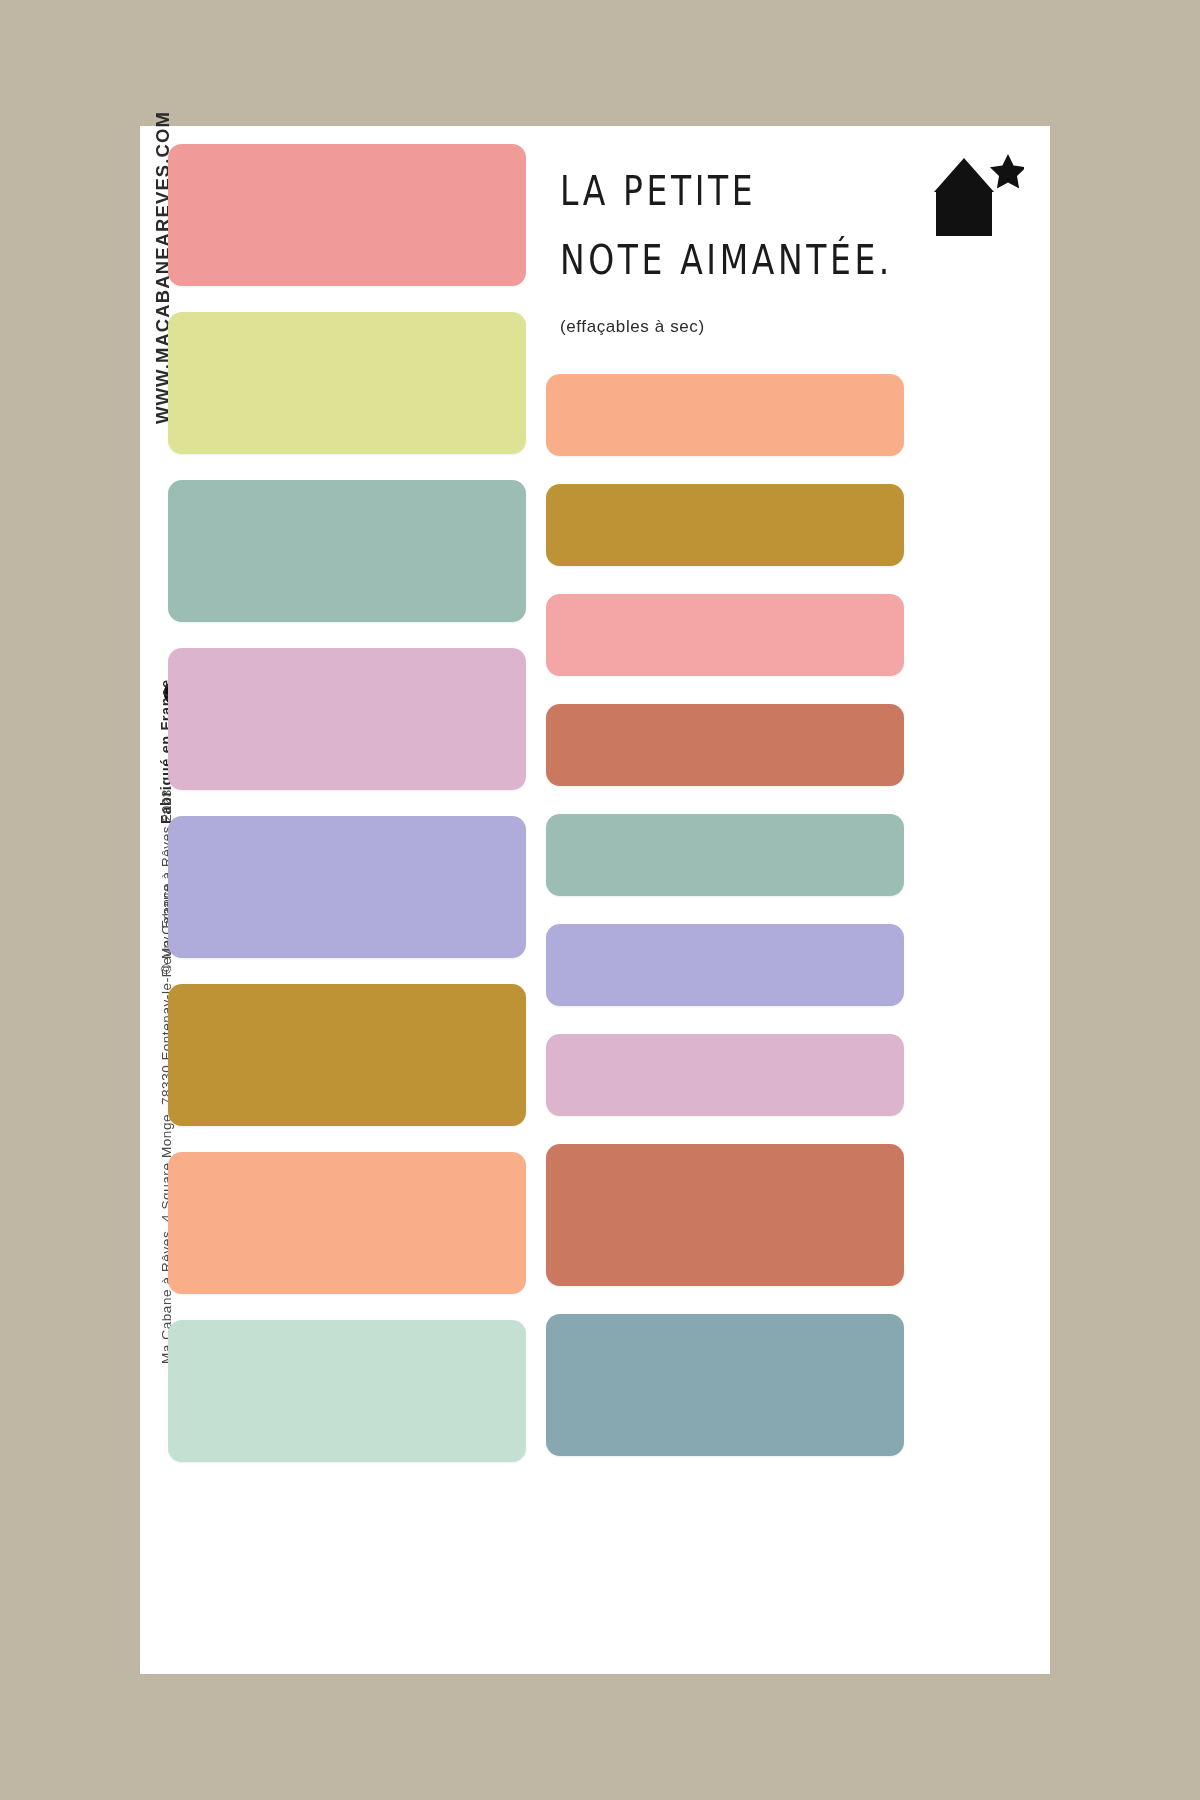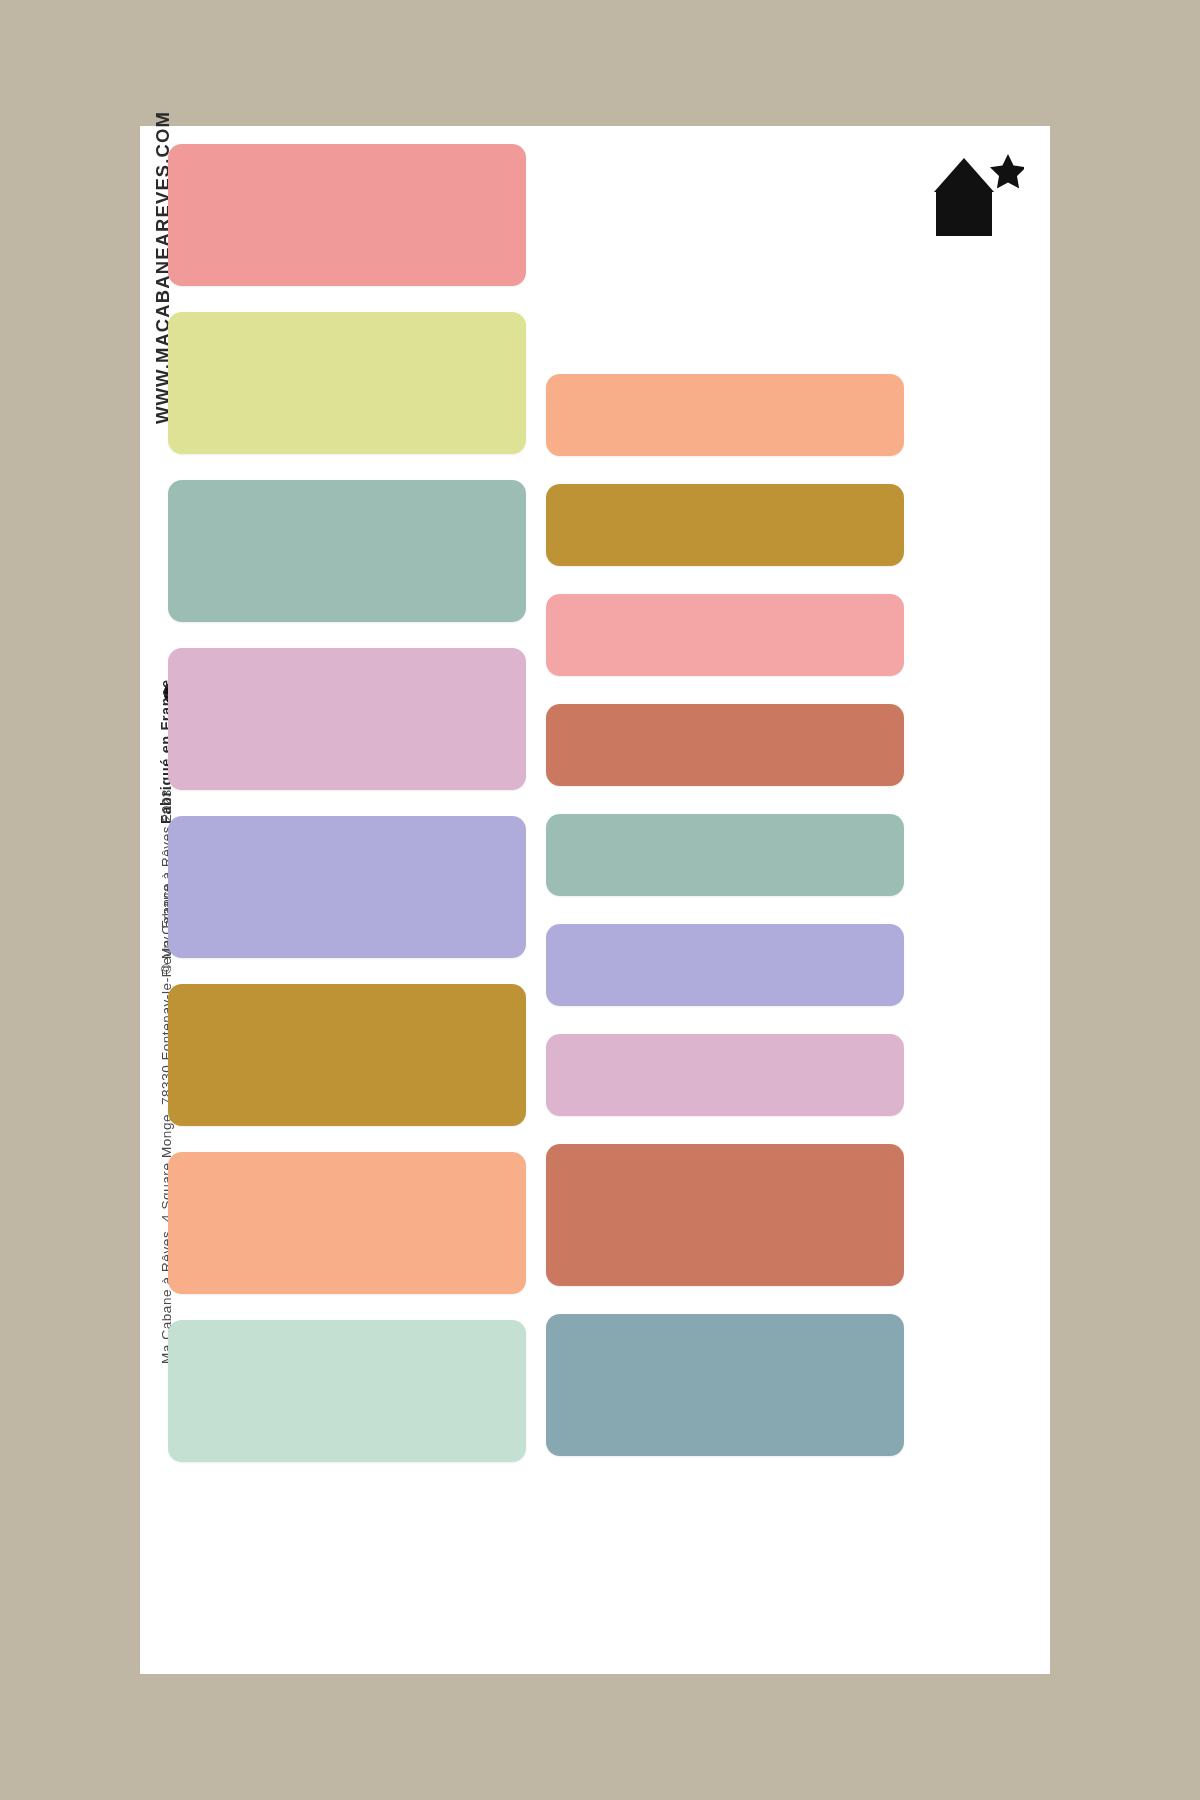--- a/index.html
+++ b/index.html
@@ -156,20 +156,25 @@
       </svg>
     </div>
 
     <div class="vtext" id="made-in-text">Fabriqué en France.</div>
 
     <div class="vtext" id="copyright-text">© Ma Cabane à Rêves 2023.</div>
 
     <div class="vtext" id="address-text">Ma Cabane à Rêves, 4 Square Monge, 78330 Fontenay-le-Fleury, France.</div>
   </div>
 
+  <div id="header">
+    <div id="title-line-1">LA PETITE</div>
+    <div id="title-line-2">NOTE AIMANTÉE.</div>
+    <div id="subtitle">(effaçables à sec)</div>
+  </div>
 
   <div id="logo">
     <svg viewBox="0 0 96 92" width="96" height="92" aria-hidden="true">
       <g fill="#111111">
         <rect x="8" y="42" width="56" height="46"></rect>
         <polygon points="36,10 66,44 6,44"></polygon>
         <polygon points="80,6 85.6,17.4 98,19.2 89,28 91.1,40.4 80,34.5 68.9,40.4 71,28 62,19.2 74.4,17.4"></polygon>
       </g>
     </svg>
   </div>

